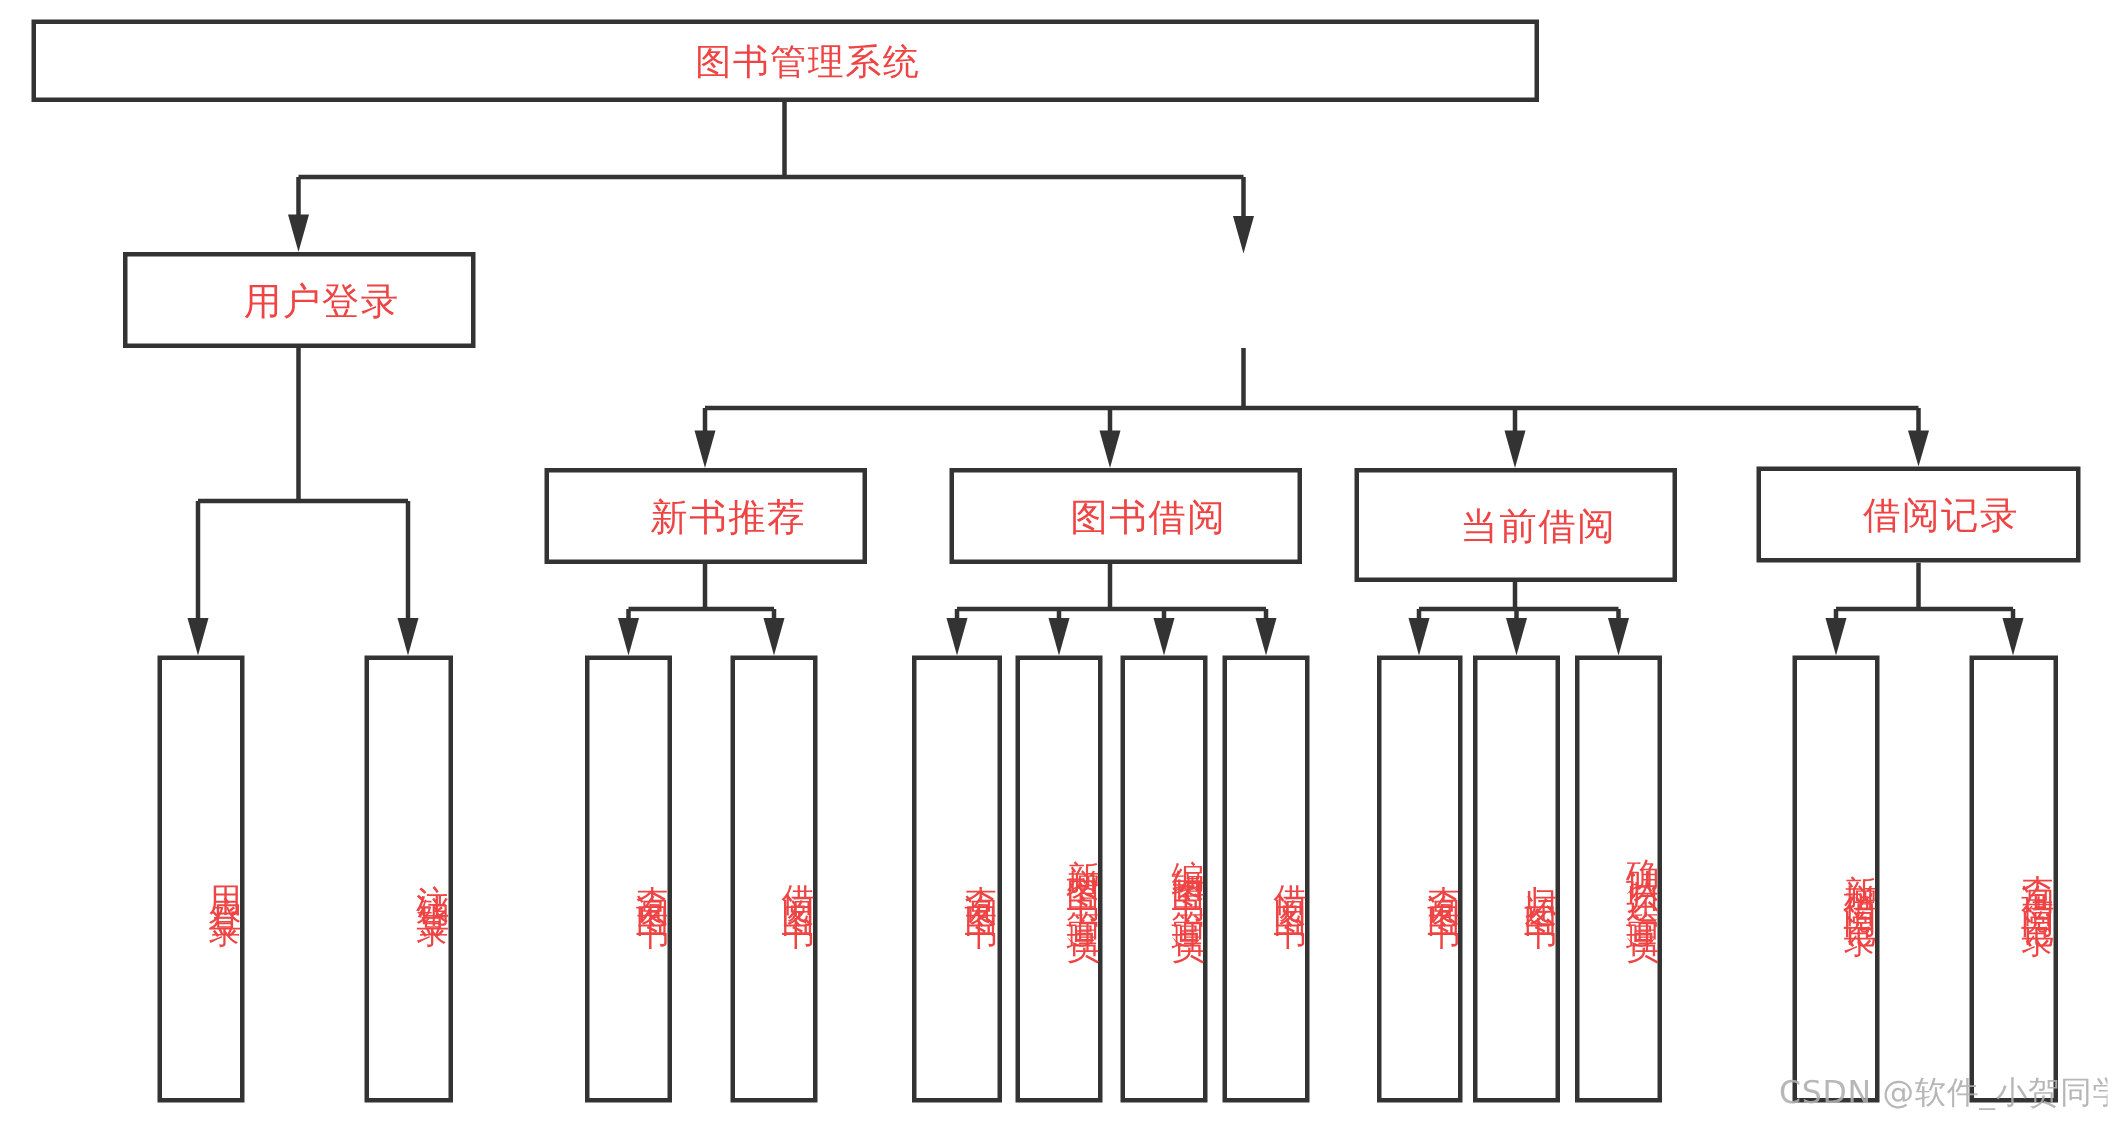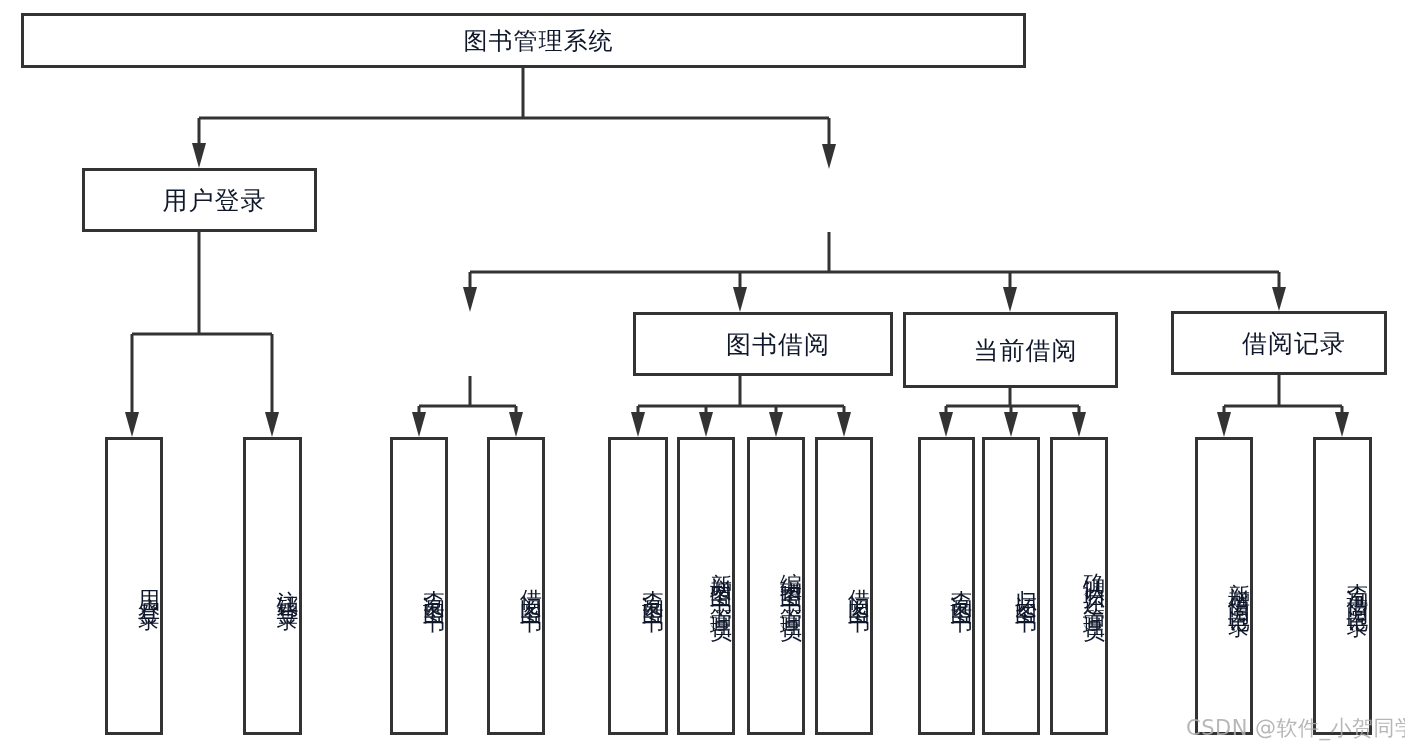--- a/index.html
+++ b/index.html
@@ -19,21 +19,21 @@
     z-index: 1;
   }
   .node {
     position: absolute;
     box-sizing: border-box;
     background: #ffffff;
     border: 3px solid #333333;
     display: flex;
     align-items: center;
     justify-content: center;
-    color: #0f172a;
+    color: #ef4444;
     z-index: 2;
     padding-left: 30px;
   }
   .h-node { font-size: 25px; letter-spacing: 1px; white-space: nowrap; }
   .root-node { font-size: 24px; }
   .v-node {
     writing-mode: vertical-rl;
     text-orientation: mixed;
     font-size: 22px;
     letter-spacing: 7px;
@@ -99,22 +99,23 @@
       <polygon class="edge-arrow" points="1217,412 1231,412 1224,437"></polygon>
       <polygon class="edge-arrow" points="1335,412 1349,412 1342,437"></polygon>
     </g>
   </svg>
 
   <div class="node h-node root-node" style="left:21px; top:13px; width:1005px; height:55px;">图书管理系统</div>
 
   <div class="node h-node" style="left:82px; top:168px; width:235px; height:64px;">用户登录</div>
 
 
+  <div class="node h-node" style="left:363px; top:312px; width:215px; height:64px;">新书推荐</div>
 
-  <div class="node h-node" style="left:633px; top:312px; width:260px; height:64px;">图书借阅</div>
+  <div class="node h-node" style="left:633px; top:312px; width:235px; height:64px;">图书借阅</div>
 
   <div class="node h-node" style="left:903px; top:312px; width:215px; height:76px;">当前借阅</div>
 
   <div class="node h-node" style="left:1171px; top:311px; width:216px; height:64px;text-align:center;">借阅记录</div>
 
   <div class="node v-node" style="left:105px; top:437px; width:58px; height:298px;">用户登录</div>
 
   <div class="node v-node" style="left:243px; top:437px; width:59px; height:298px;">注销登录</div>
 
   <div class="node v-node" style="left:390px; top:437px; width:58px; height:298px;">查询图书</div>

